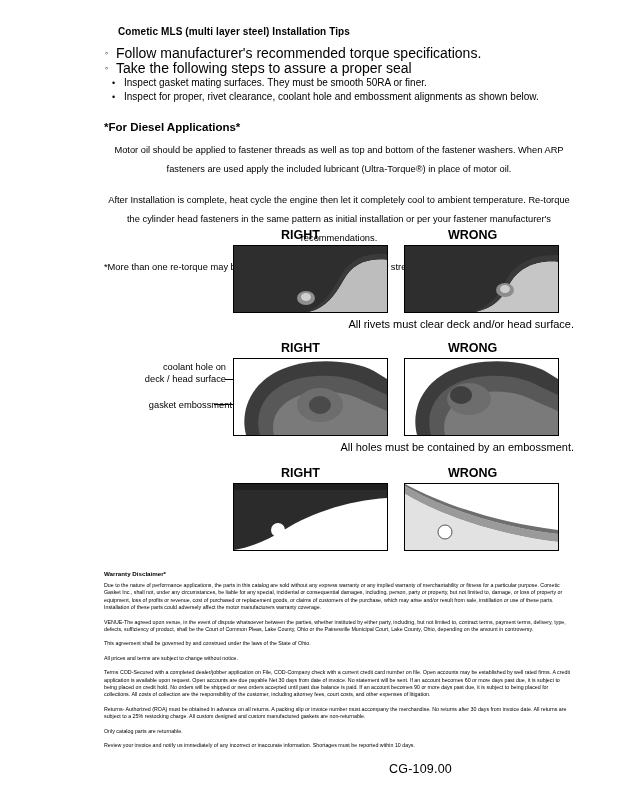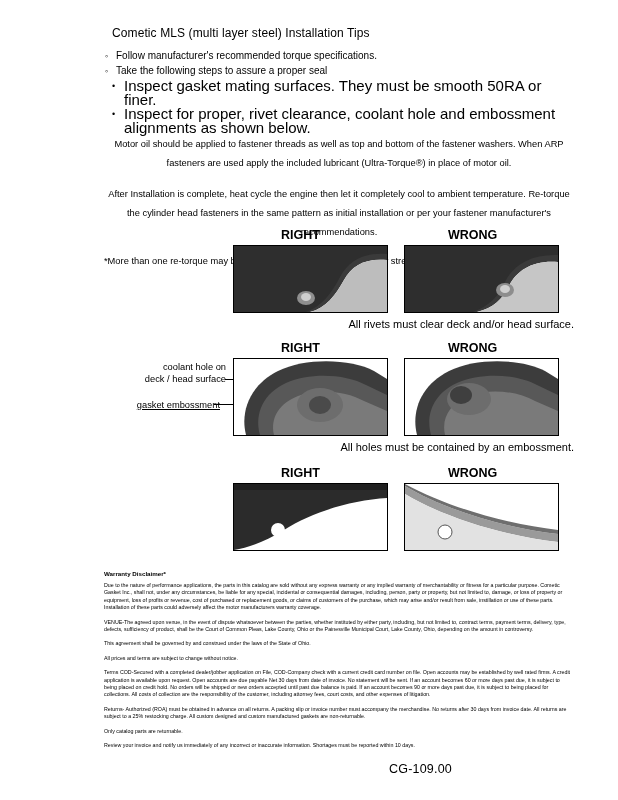--- a/index.html
+++ b/index.html
@@ -22,51 +22,51 @@
     padding: 0;
     box-sizing: border-box;
   }
   .content {
     position: absolute;
     left: 104px;
     top: 26px;
     width: 470px;
   }
   h1.title {
-    font-size: 12px;
-    font-weight: normal;
-    margin: 0 0 9px 8px;
+    font-size: 10px;
+    font-weight: bold;
+    margin: 0 0 9px 14px;
     letter-spacing: 0.1px;
   }
   ul.bullets {
     list-style: none;
     margin: 0;
     padding: 0;
   }
   ul.bullets > li {
-    font-size: 10px;
+    font-size: 14px;
     line-height: 14px;
     margin: 0 0 1px 0;
     padding-left: 12px;
     position: relative;
   }
   ul.bullets > li::before {
     content: "\25E6";
     position: absolute;
     left: 1px;
     top: 0px;
     font-size: 9px;
   }
   ul.subbullets {
     list-style: none;
     margin: 1px 0 0 0;
     padding: 0;
   }
   ul.subbullets > li {
-    font-size: 15px;
+    font-size: 10px;
     line-height: 14px;
     padding-left: 14px;
     position: relative;
     margin-left: 6px;
   }
   ul.subbullets > li::before {
     content: "\2022";
     position: absolute;
     left: 2px;
     top: -0.5px;
@@ -193,20 +193,21 @@
 
     <ul class="bullets">
       <li>Follow manufacturer's recommended torque specifications.</li>
       <li>Take the following steps to assure a proper seal</li>
     </ul>
     <ul class="subbullets">
       <li>Inspect gasket mating surfaces.  They must be smooth 50RA or finer.</li>
       <li>Inspect for proper, rivet clearance, coolant hole and embossment alignments as shown below.</li>
     </ul>
 
+    <h2 class="subtitle">*For Diesel Applications*</h2>
     <p class="para">Motor oil should be applied to fastener threads as well as top and bottom of the fastener washers. When ARP fasteners are used apply the included lubricant (Ultra-Torque®) in place of motor oil.</p>
     <p class="para">After Installation is complete, heat cycle the engine then let it completely cool to ambient temperature. Re-torque the cylinder head fasteners in the same pattern as initial installation or per your fastener manufacturer's recommendations.</p>
     <p class="note">*More than one re-torque may be required to achieve proper fastener stretch*</p>
   </div>
 
   <div class="figures">
 
     <div class="fig-row">
       <div class="fig-labels">
         <div class="fig-label" style="left:177px;">RIGHT</div>
@@ -239,21 +240,21 @@
 
     <div class="fig-row" style="margin-top:10px; position:relative;">
       <div class="fig-labels">
         <div class="fig-label" style="left:177px;">RIGHT</div>
         <div class="fig-label" style="left:344px;">WRONG</div>
       </div>
 
       <div class="callouts">
         <div class="callout-text" style="top:20px; right:6px;">coolant hole on</div>
         <div class="callout-text" style="top:32px; right:6px;margin-left:24px;">deck / head surface</div>
-        <div class="callout-text" style="top:58px; right:12px;text-decoration:underline;">gasket embossment</div>
+        <div class="callout-text" style="top:58px; right:0;">gasket embossment</div>
         <div class="leader" style="left:121px; top:38px; width:40px;"></div>
         <div class="leader" style="left:110px; top:63px; width:70px;"></div>
       </div>
 
       <div class="panel-pair">
         <div class="panel tall">
           <svg width="153" height="76" viewBox="0 0 153 76">
             <rect x="0" y="0" width="153" height="76" fill="#ffffff"></rect>
             <path d="M12,76 C6,52 16,26 44,12 C72,-2 118,0 140,12 L153,20 L153,76 Z" fill="#3c3c3c"></path>
             <path d="M26,76 C20,54 30,34 52,24 C76,13 112,15 132,26 L153,36 L153,76 Z" fill="#585858"></path>

